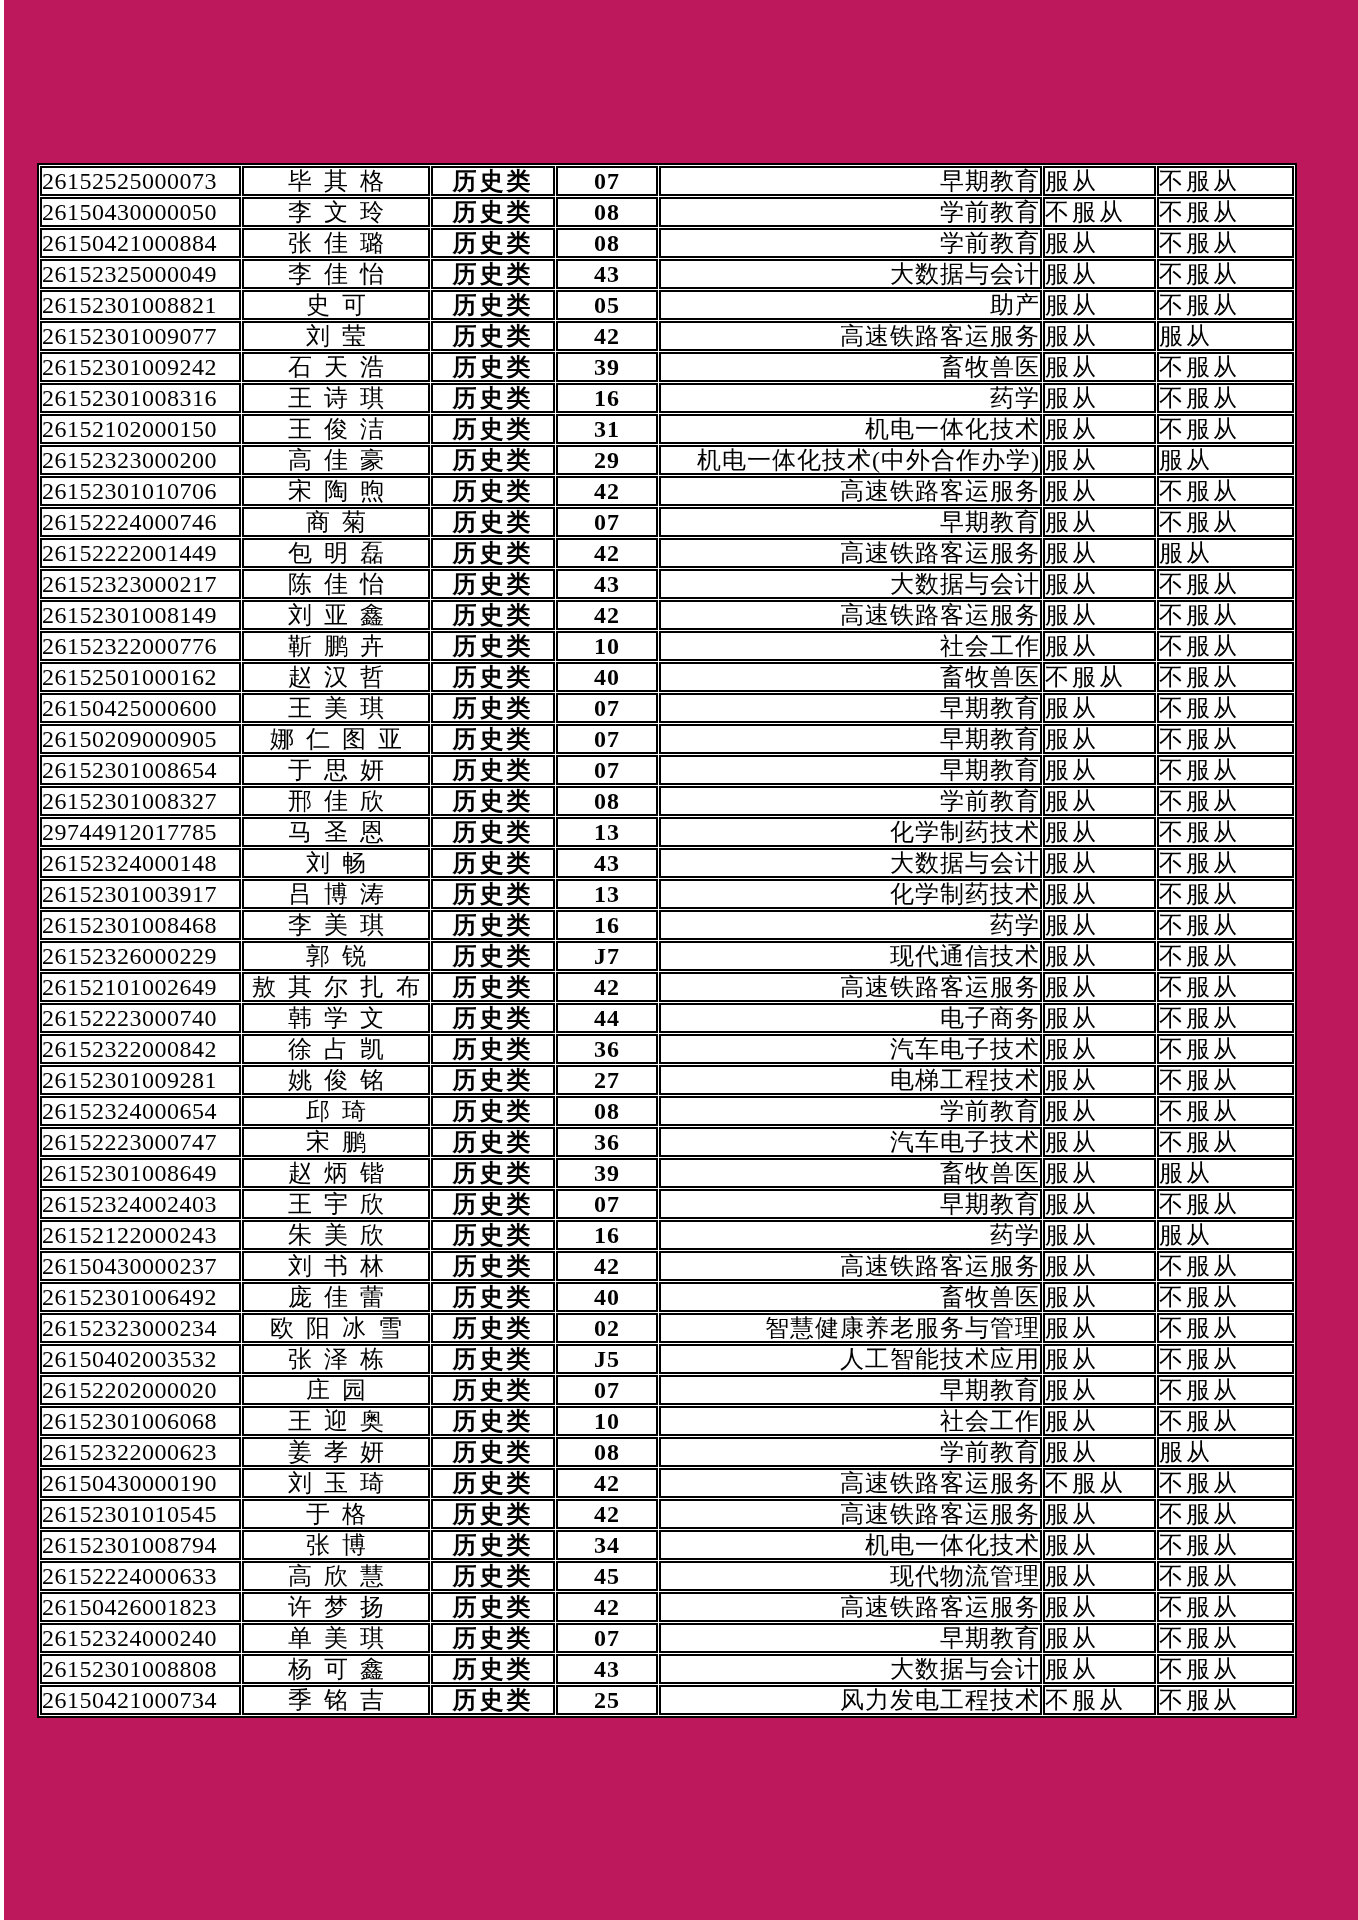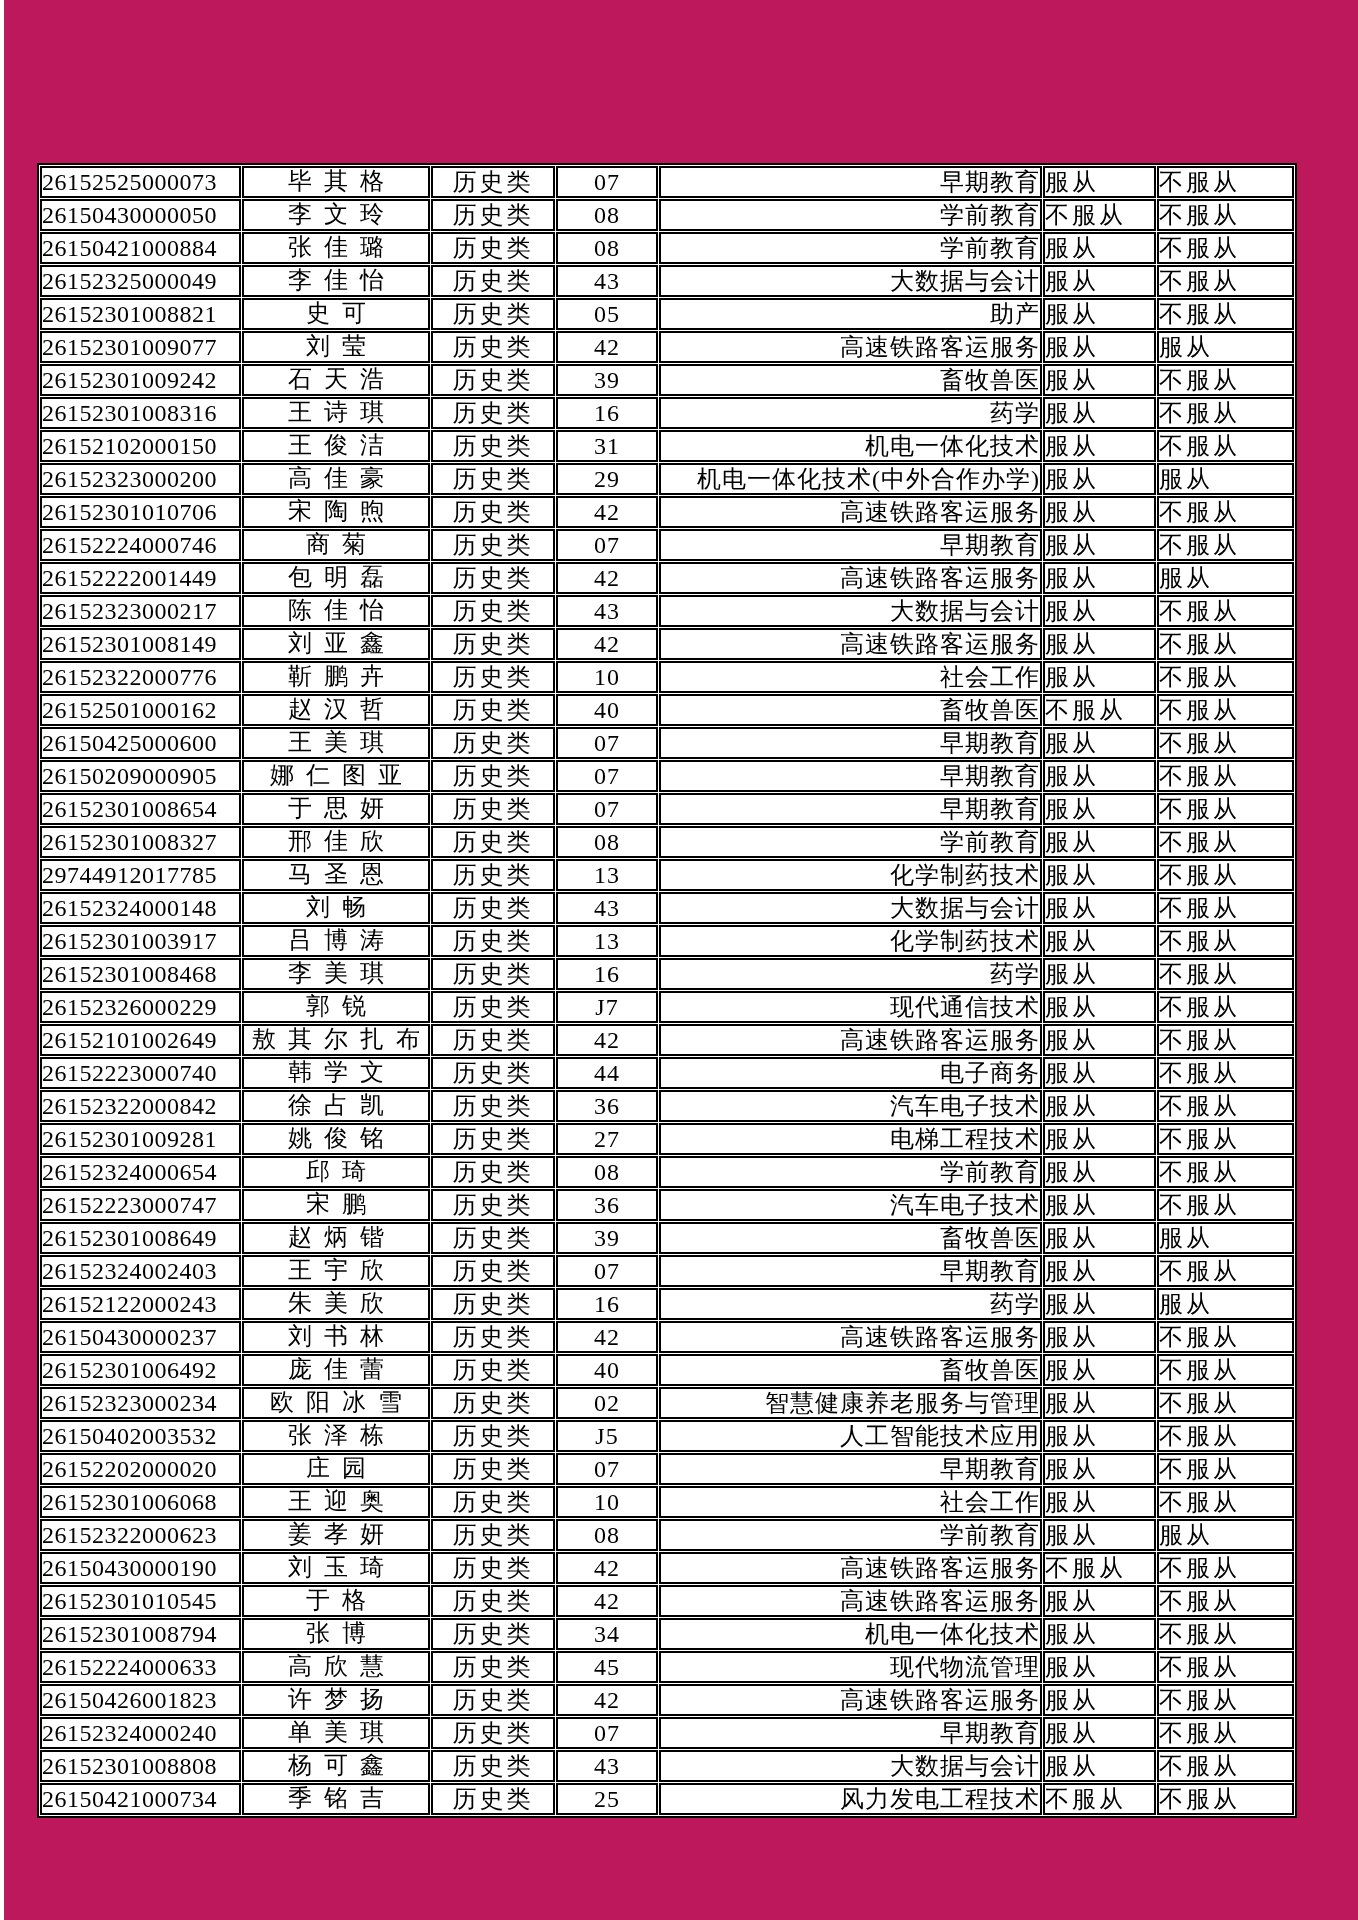--- a/index.html
+++ b/index.html
@@ -29,23 +29,23 @@
     padding:0;
     font-size:24px;
     line-height:26px;
     overflow:hidden;
     white-space:nowrap;
     vertical-align:middle;
     background:#fff;
   }
   td.c0{text-align:left;padding-left:6px;letter-spacing:0.5px;}
   td.c1{text-align:center;}
-  td.c1 .nm{letter-spacing:12px;margin-right:-12px;font-family:Liberation Mono, monospace;}
-  td.c2{text-align:center;letter-spacing:3px;}
-  td.c3{text-align:center;letter-spacing:1px;}
+  td.c1 .nm{letter-spacing:12px;margin-right:-12px;}
+  td.c2{text-align:center;letter-spacing:3px;font-weight:bold;}
+  td.c3{text-align:center;letter-spacing:1px;font-weight:bold;}
   td.c4{text-align:right;letter-spacing:1px;}
   td.c5{text-align:left;padding-left:6px;letter-spacing:3px;}
   td.c6{text-align:left;padding-left:6px;letter-spacing:3px;}
 </style>
 </head>
 <body>
 
 <div class="sheet">
   <table class="roster">
     <colgroup>

